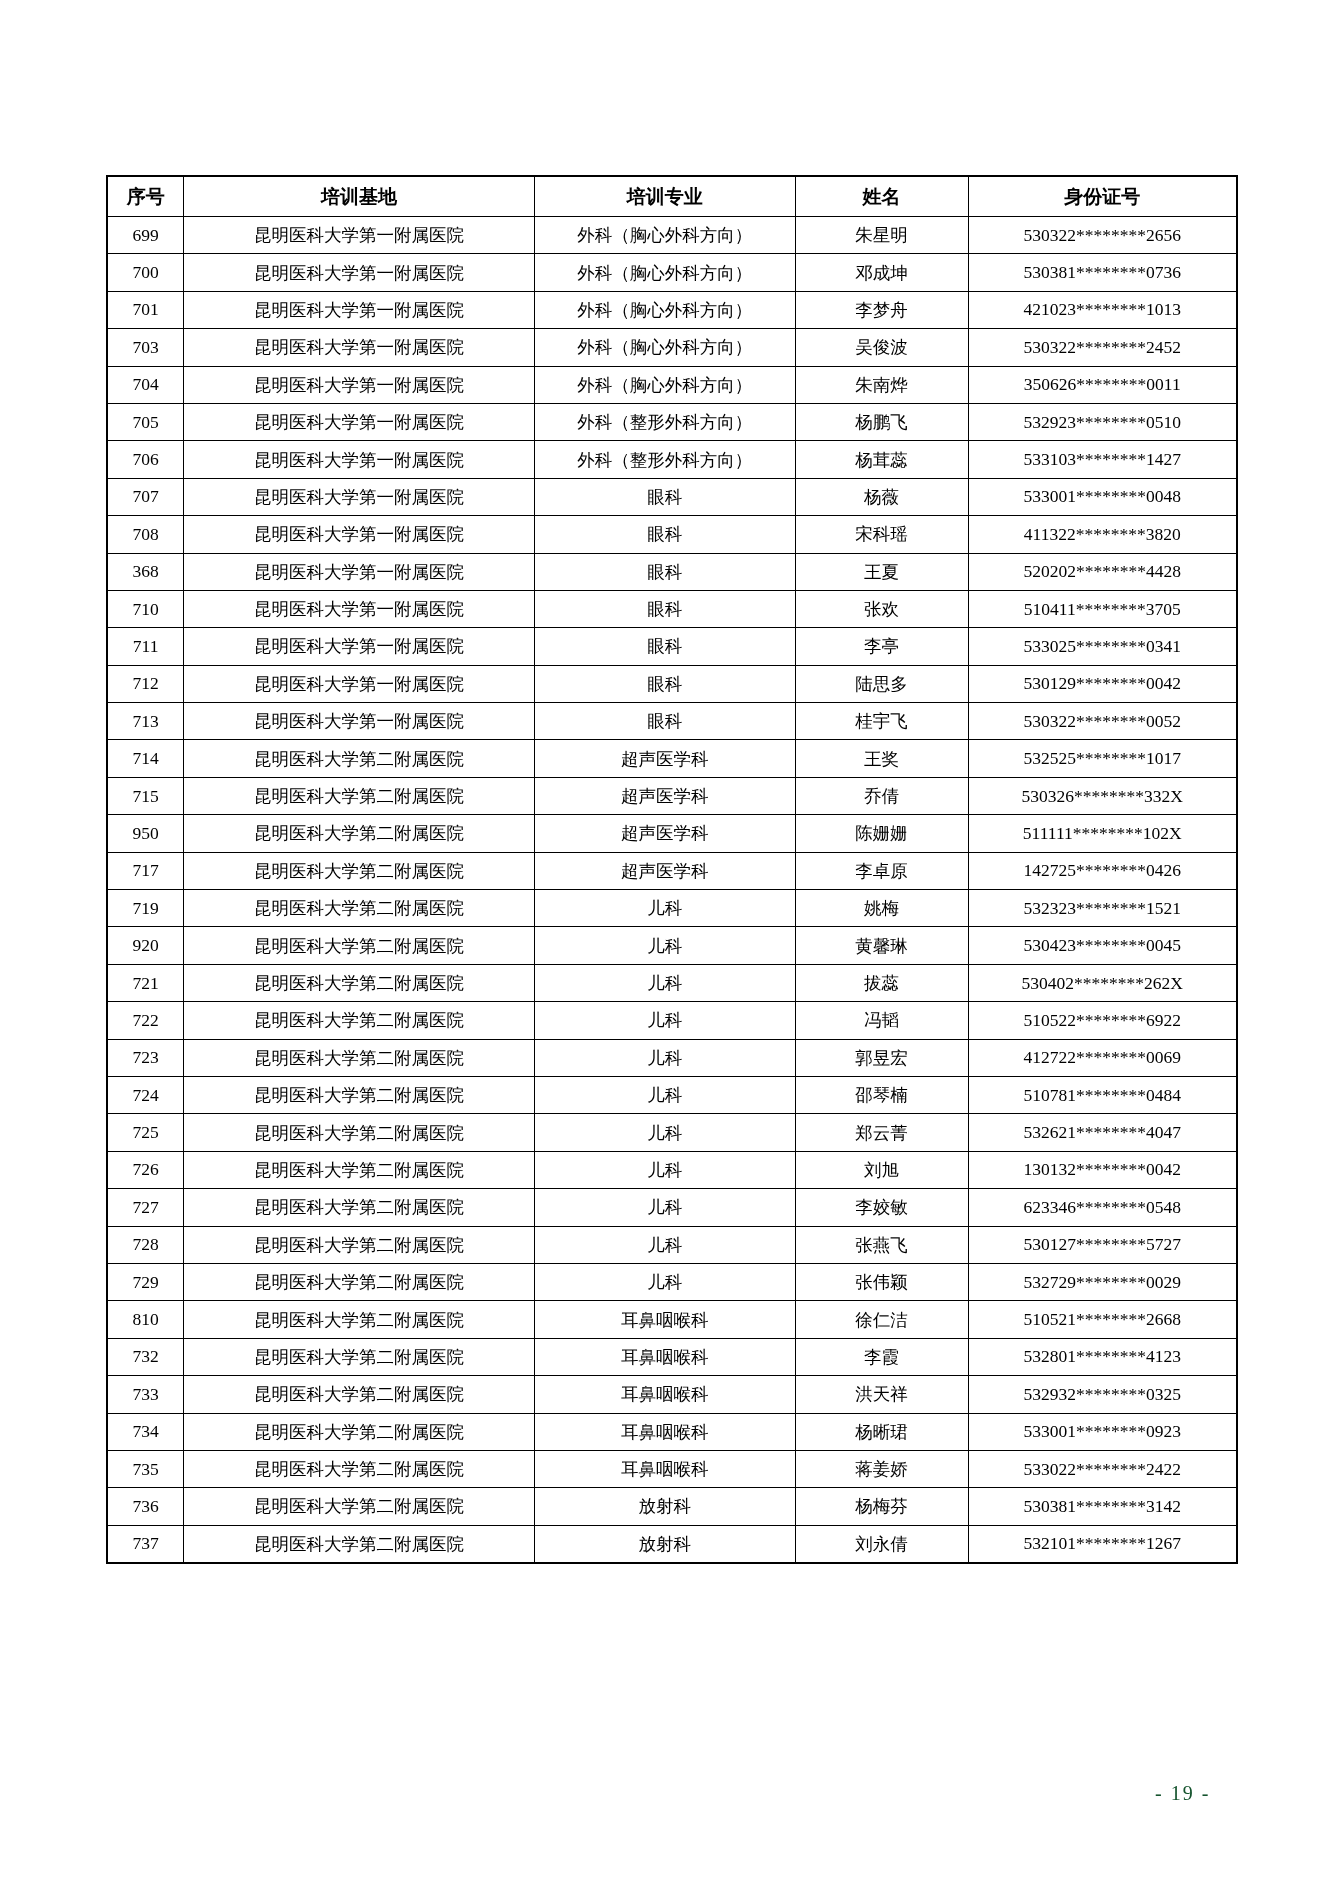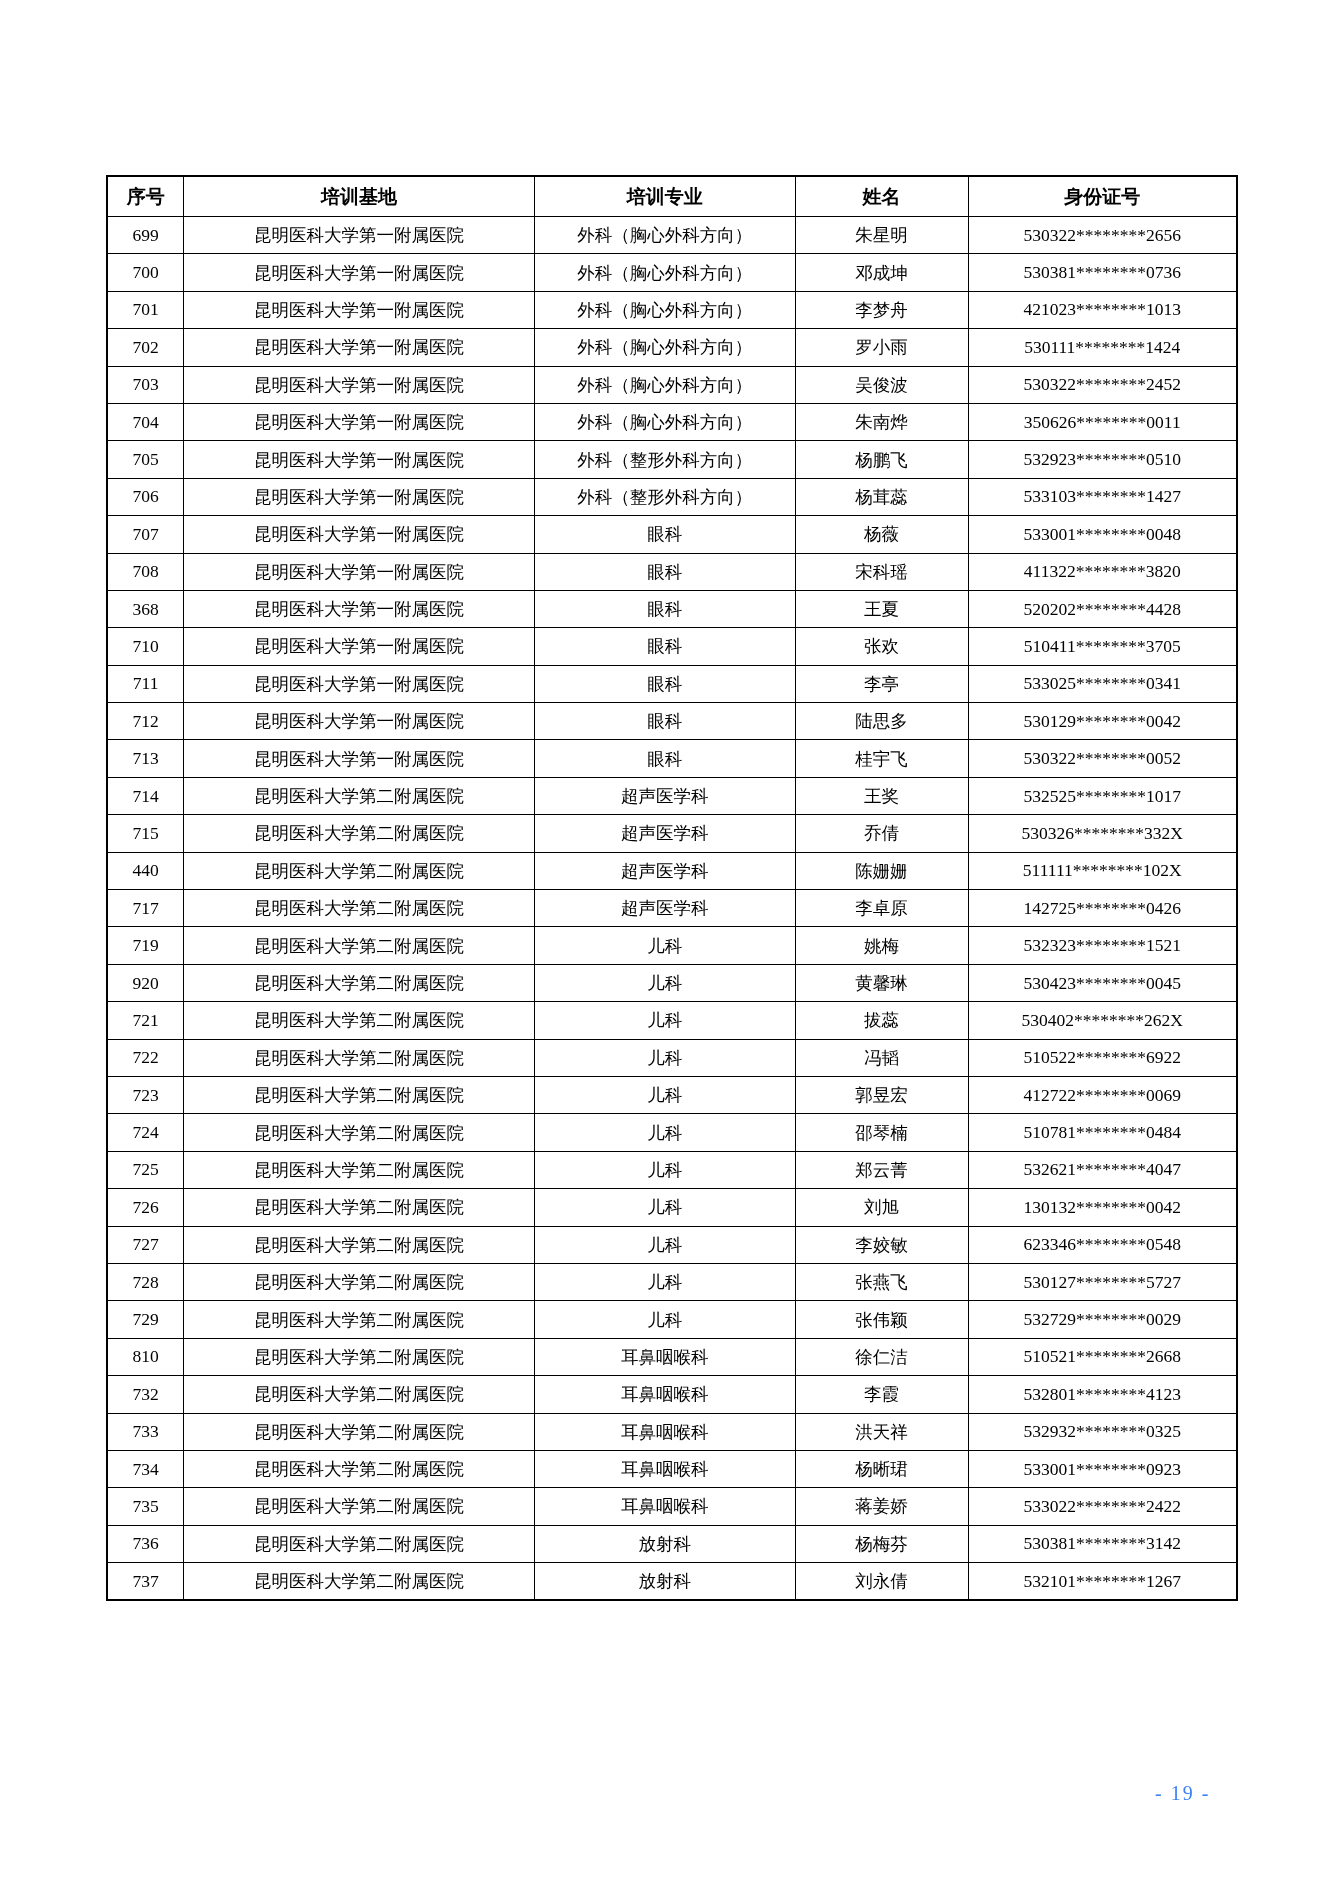--- a/index.html
+++ b/index.html
@@ -38,21 +38,21 @@
     height: 36.4px;
     font-size: 17.5px;
     font-weight: normal;
   }
   .page-number {
     position: absolute;
     left: 1155px;
     top: 1782px;
     font-size: 20px;
     letter-spacing: 2px;
-    color: #3b82f6;
+    color: #14532d;
   }
 </style>
 </head>
 <body>
 
 <div class="page">
 
   <table class="roster">
     <colgroup>
       <col style="width:6.8%">
@@ -86,27 +86,20 @@
           <td>530381********0736</td>
         </tr>
         <tr>
           <td>701</td>
           <td>昆明医科大学第一附属医院</td>
           <td>外科（胸心外科方向）</td>
           <td>李梦舟</td>
           <td>421023********1013</td>
         </tr>
         <tr>
-          <td>702</td>
-          <td>昆明医科大学第一附属医院</td>
-          <td>外科（胸心外科方向）</td>
-          <td>罗小雨</td>
-          <td>530111********1424</td>
-        </tr>
-        <tr>
           <td>703</td>
           <td>昆明医科大学第一附属医院</td>
           <td>外科（胸心外科方向）</td>
           <td>吴俊波</td>
           <td>530322********2452</td>
         </tr>
         <tr>
           <td>704</td>
           <td>昆明医科大学第一附属医院</td>
           <td>外科（胸心外科方向）</td>
@@ -184,21 +177,21 @@
           <td>532525********1017</td>
         </tr>
         <tr>
           <td>715</td>
           <td>昆明医科大学第二附属医院</td>
           <td>超声医学科</td>
           <td>乔倩</td>
           <td>530326********332X</td>
         </tr>
         <tr>
-          <td>440</td>
+          <td>950</td>
           <td>昆明医科大学第二附属医院</td>
           <td>超声医学科</td>
           <td>陈姗姗</td>
           <td>511111********102X</td>
         </tr>
         <tr>
           <td>717</td>
           <td>昆明医科大学第二附属医院</td>
           <td>超声医学科</td>
           <td>李卓原</td>

